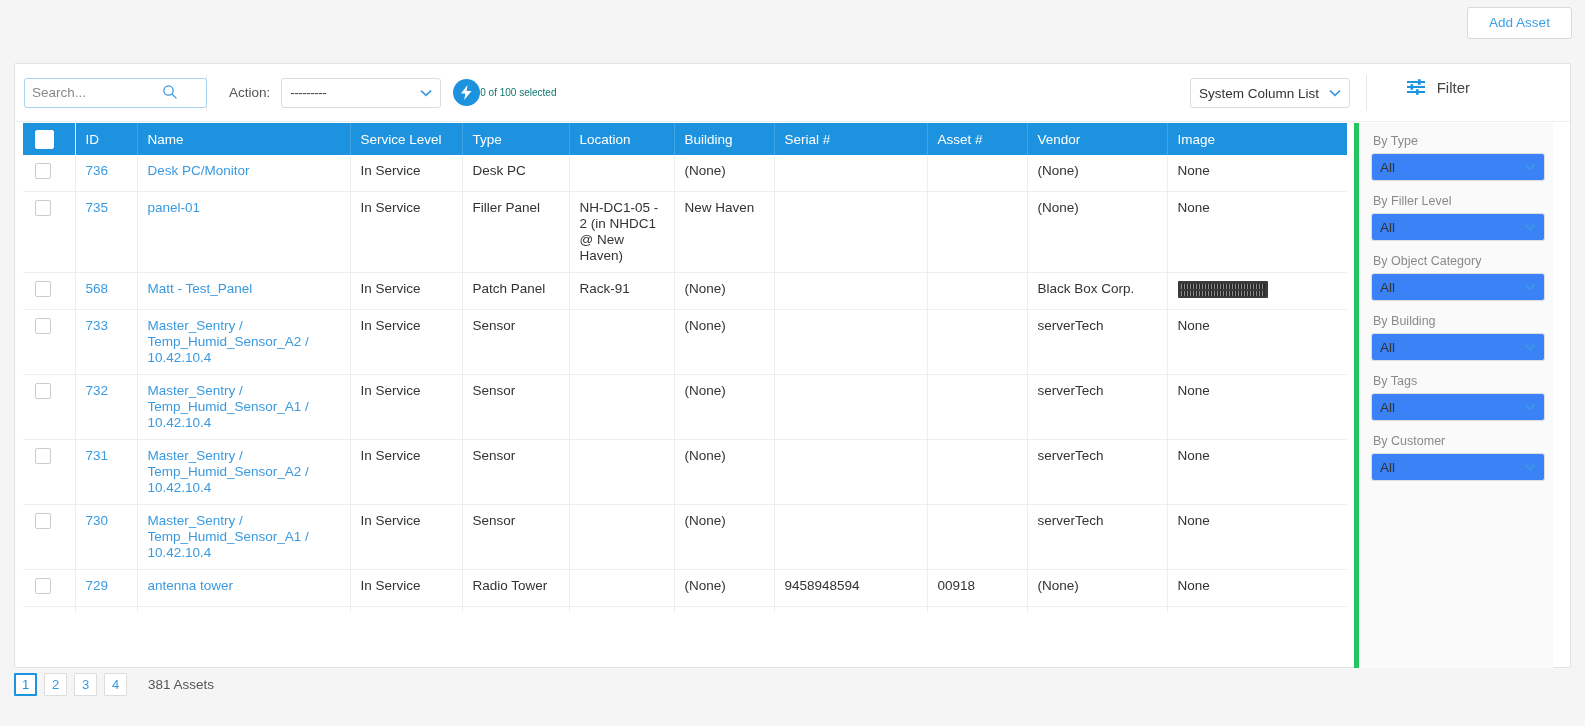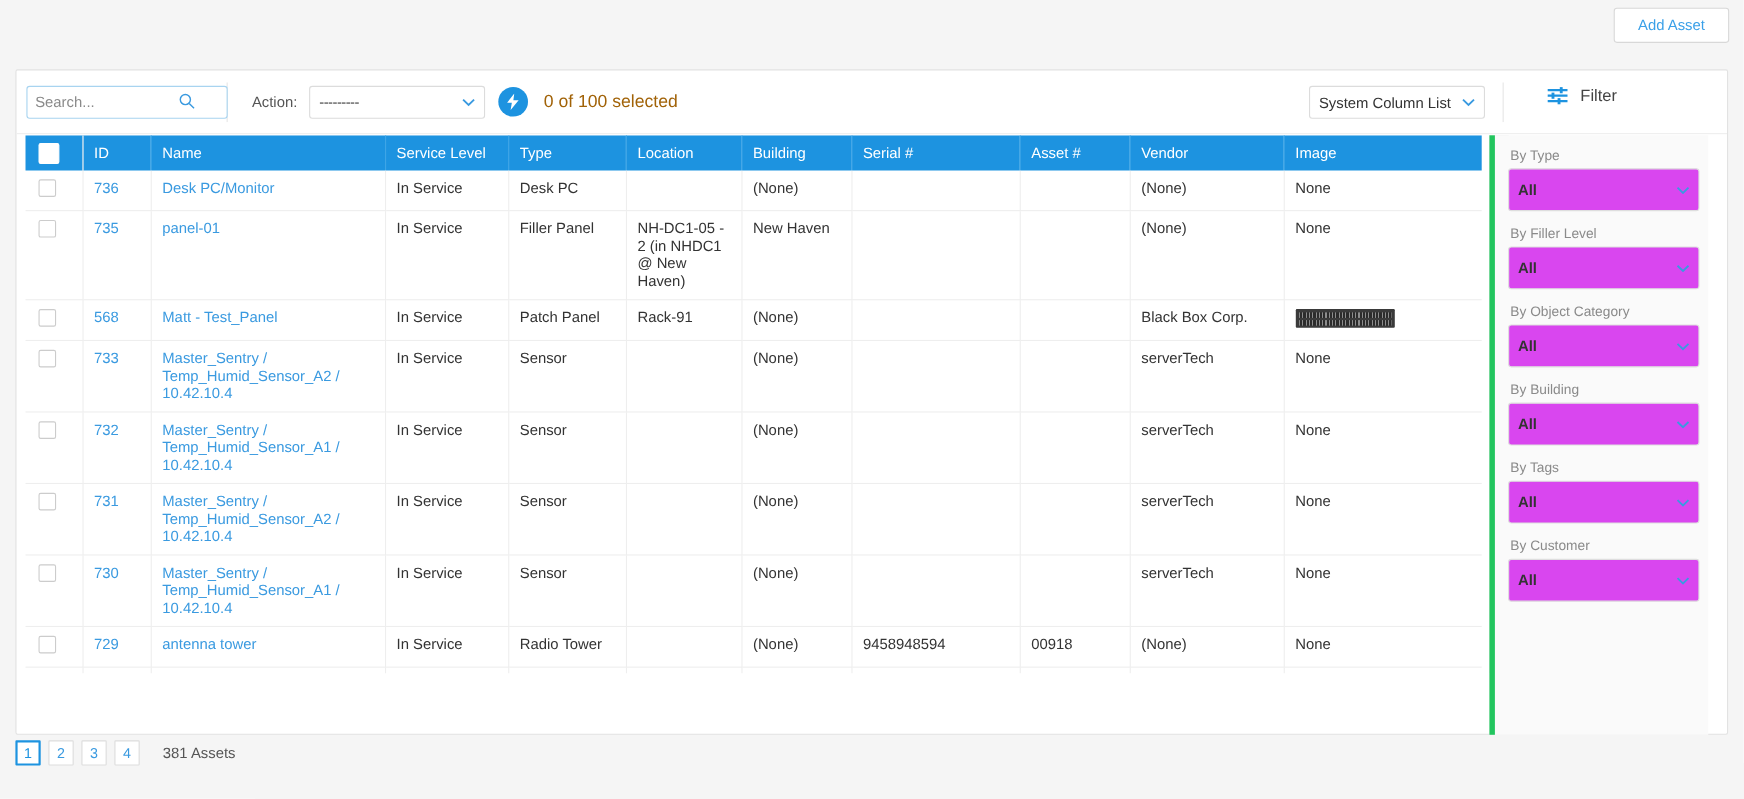--- a/index.html
+++ b/index.html
@@ -118,23 +118,22 @@
   }
   .bolt-btn {
     margin-left: 12px;
     width: 27px; height: 27px;
     border-radius: 50%;
     background: #1d93e0;
     display: flex; align-items: center; justify-content: center;
     cursor: pointer;
   }
   .sel-count {
-    margin-left: 14px;
-    font-size: 16px;
-    color: #a16207;
+    font-size: 10px;
+    color: #0f766e;
   }
   .col-list-select {
     position: absolute;
     right: 220px; top: 14px;
     width: 160px; height: 30px;
     border: 1px solid #dcdcdc;
     border-radius: 3px;
     background: #fff;
     display: flex; align-items: center;
     padding: 0 8px;
@@ -282,32 +281,31 @@
     background: #fafafa;
     border-left: 5px solid #22c55e;
     padding: 11px 12px 0 12px;
   }
   .f-label {
     font-size: 12.5px;
     color: #8a8a8a;
     margin: 0 0 5px 2px;
   }
   .f-select {
-    width: 174px; height: 39px;
+    width: 174px; height: 28px;
     border: 1px solid #dedede;
     border-radius: 3px;
-    background: #d946ef;
+    background: #3b82f6;
     display: flex; align-items: center;
     padding: 0 8px;
     font-size: 13.5px;
     color: #333;
     position: relative;
     cursor: pointer;
     margin-bottom: 13px;
-    font-weight: bold;
   }
 
   
   .pager {
     position: absolute;
     left: 14px; top: 673px;
     display: flex; align-items: center;
   }
   .pg {
     width: 23px; height: 23px;

